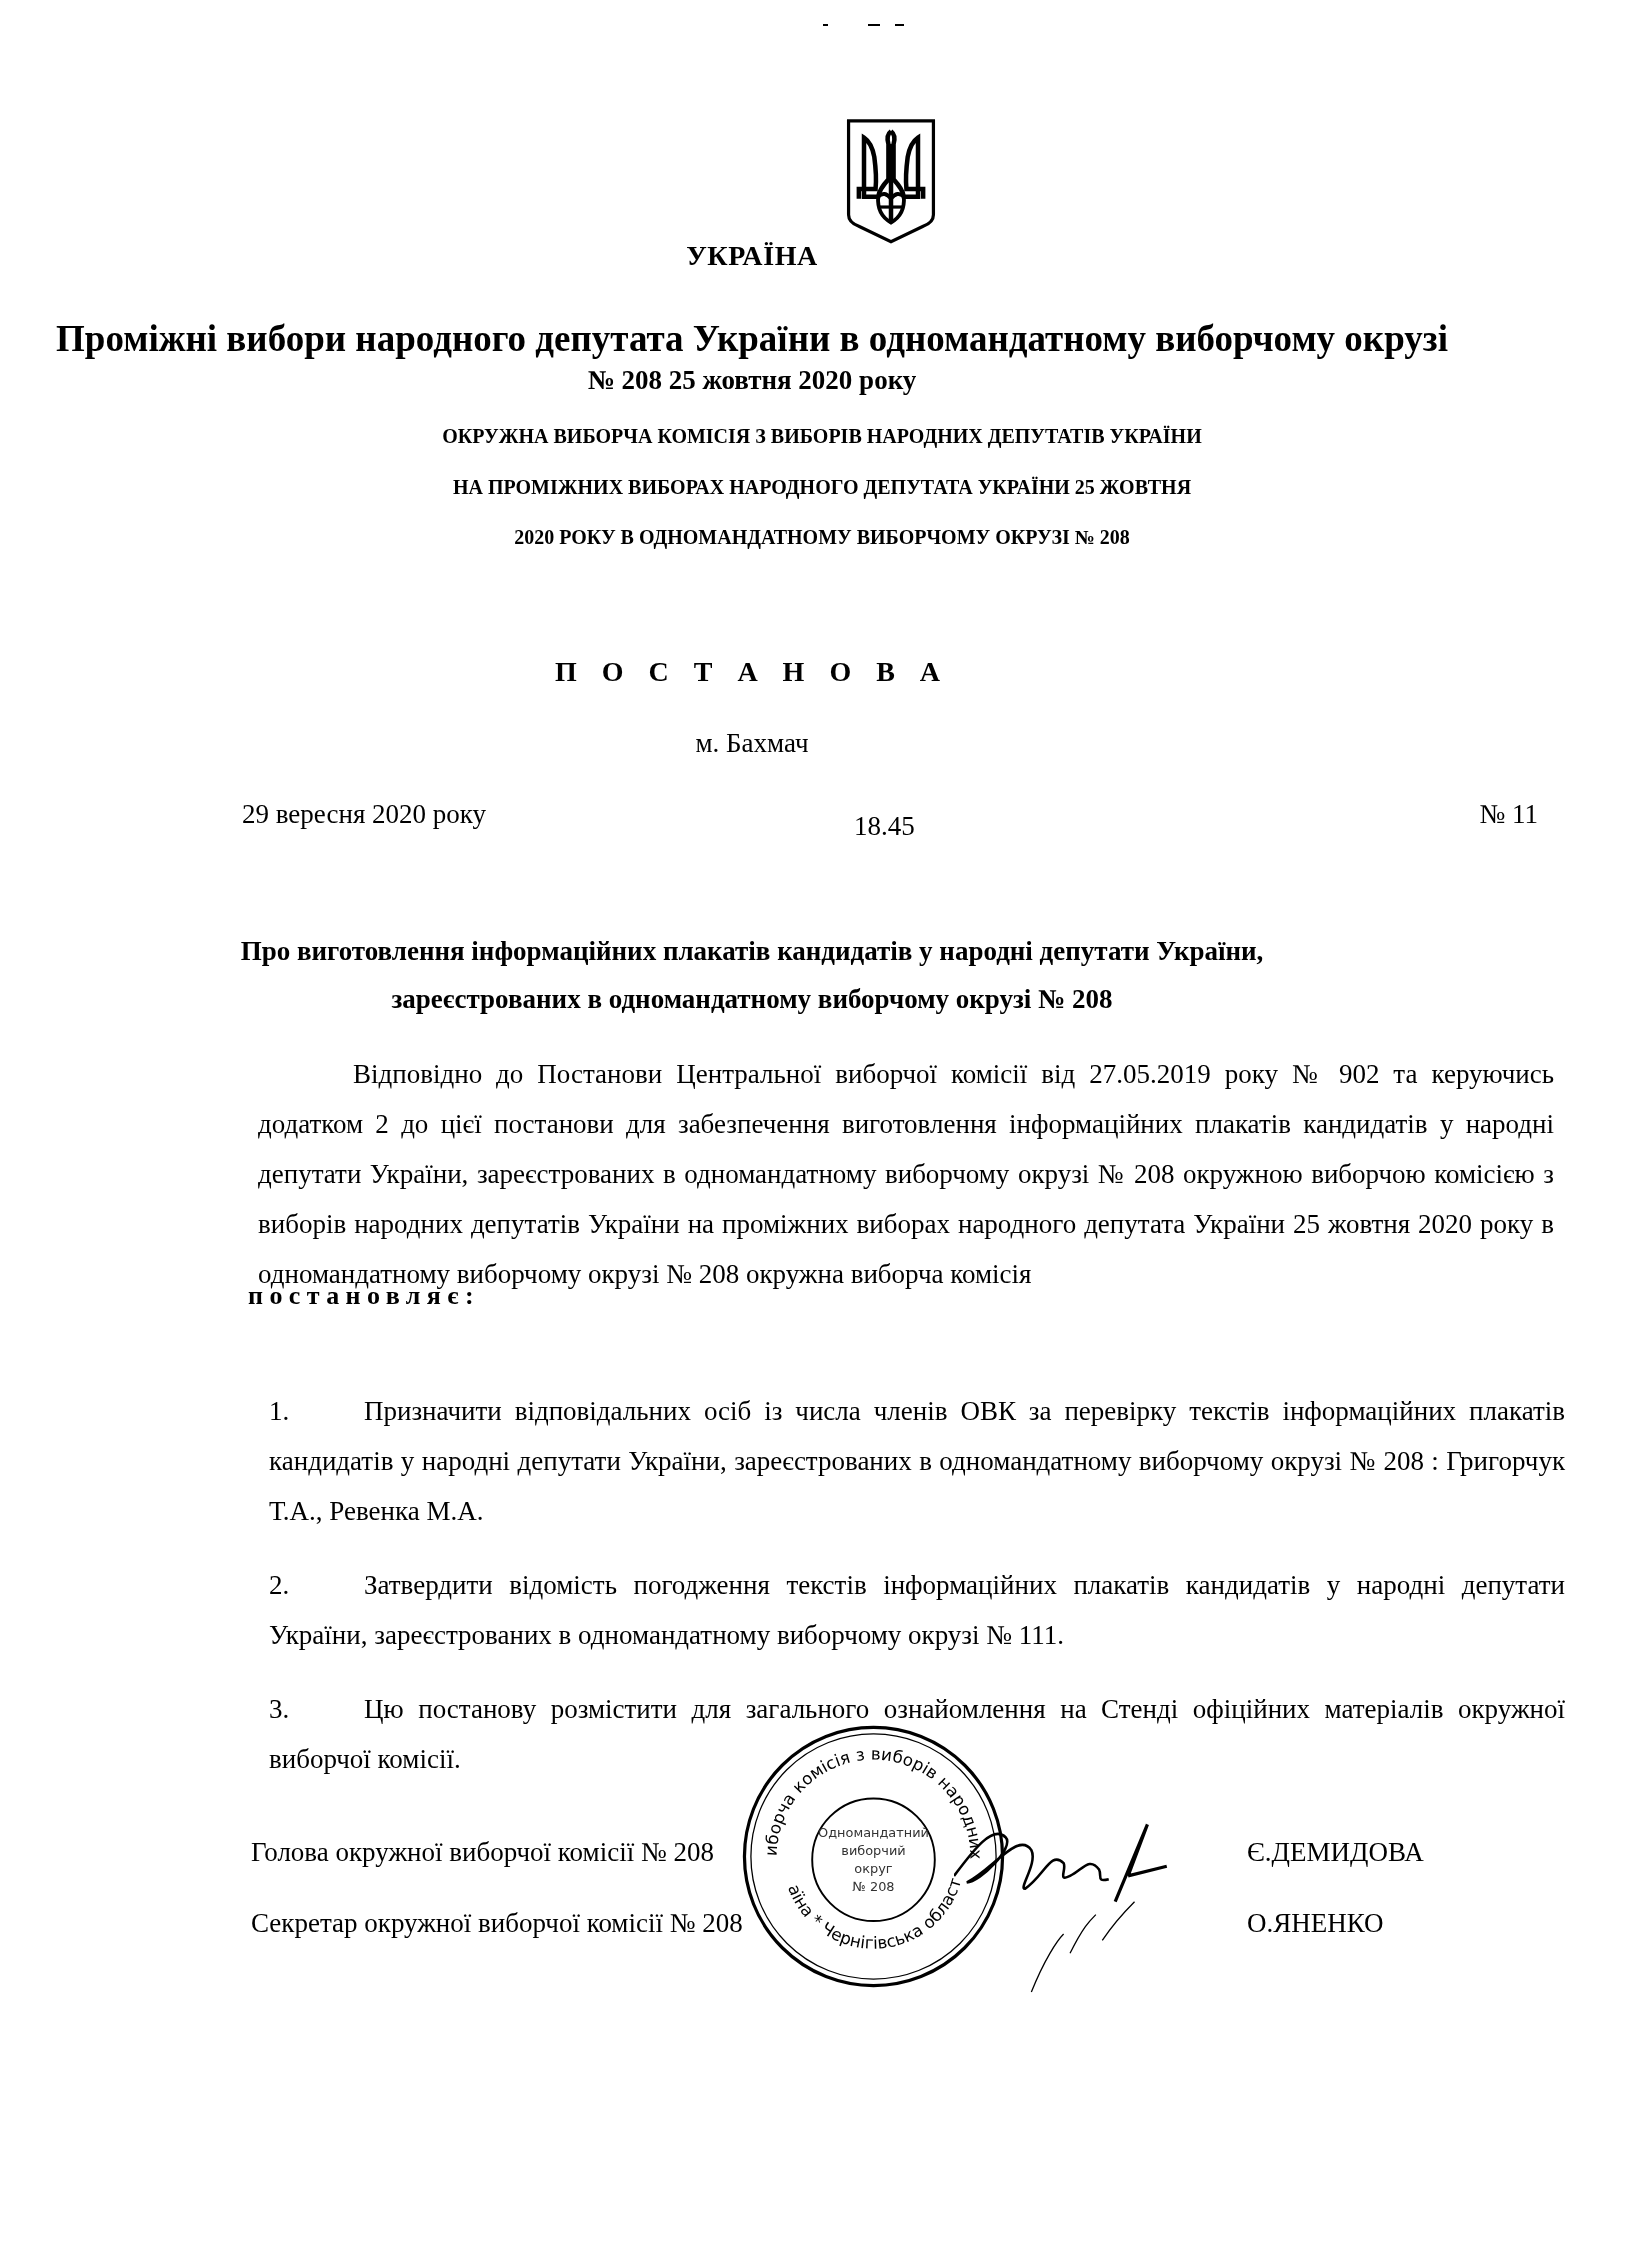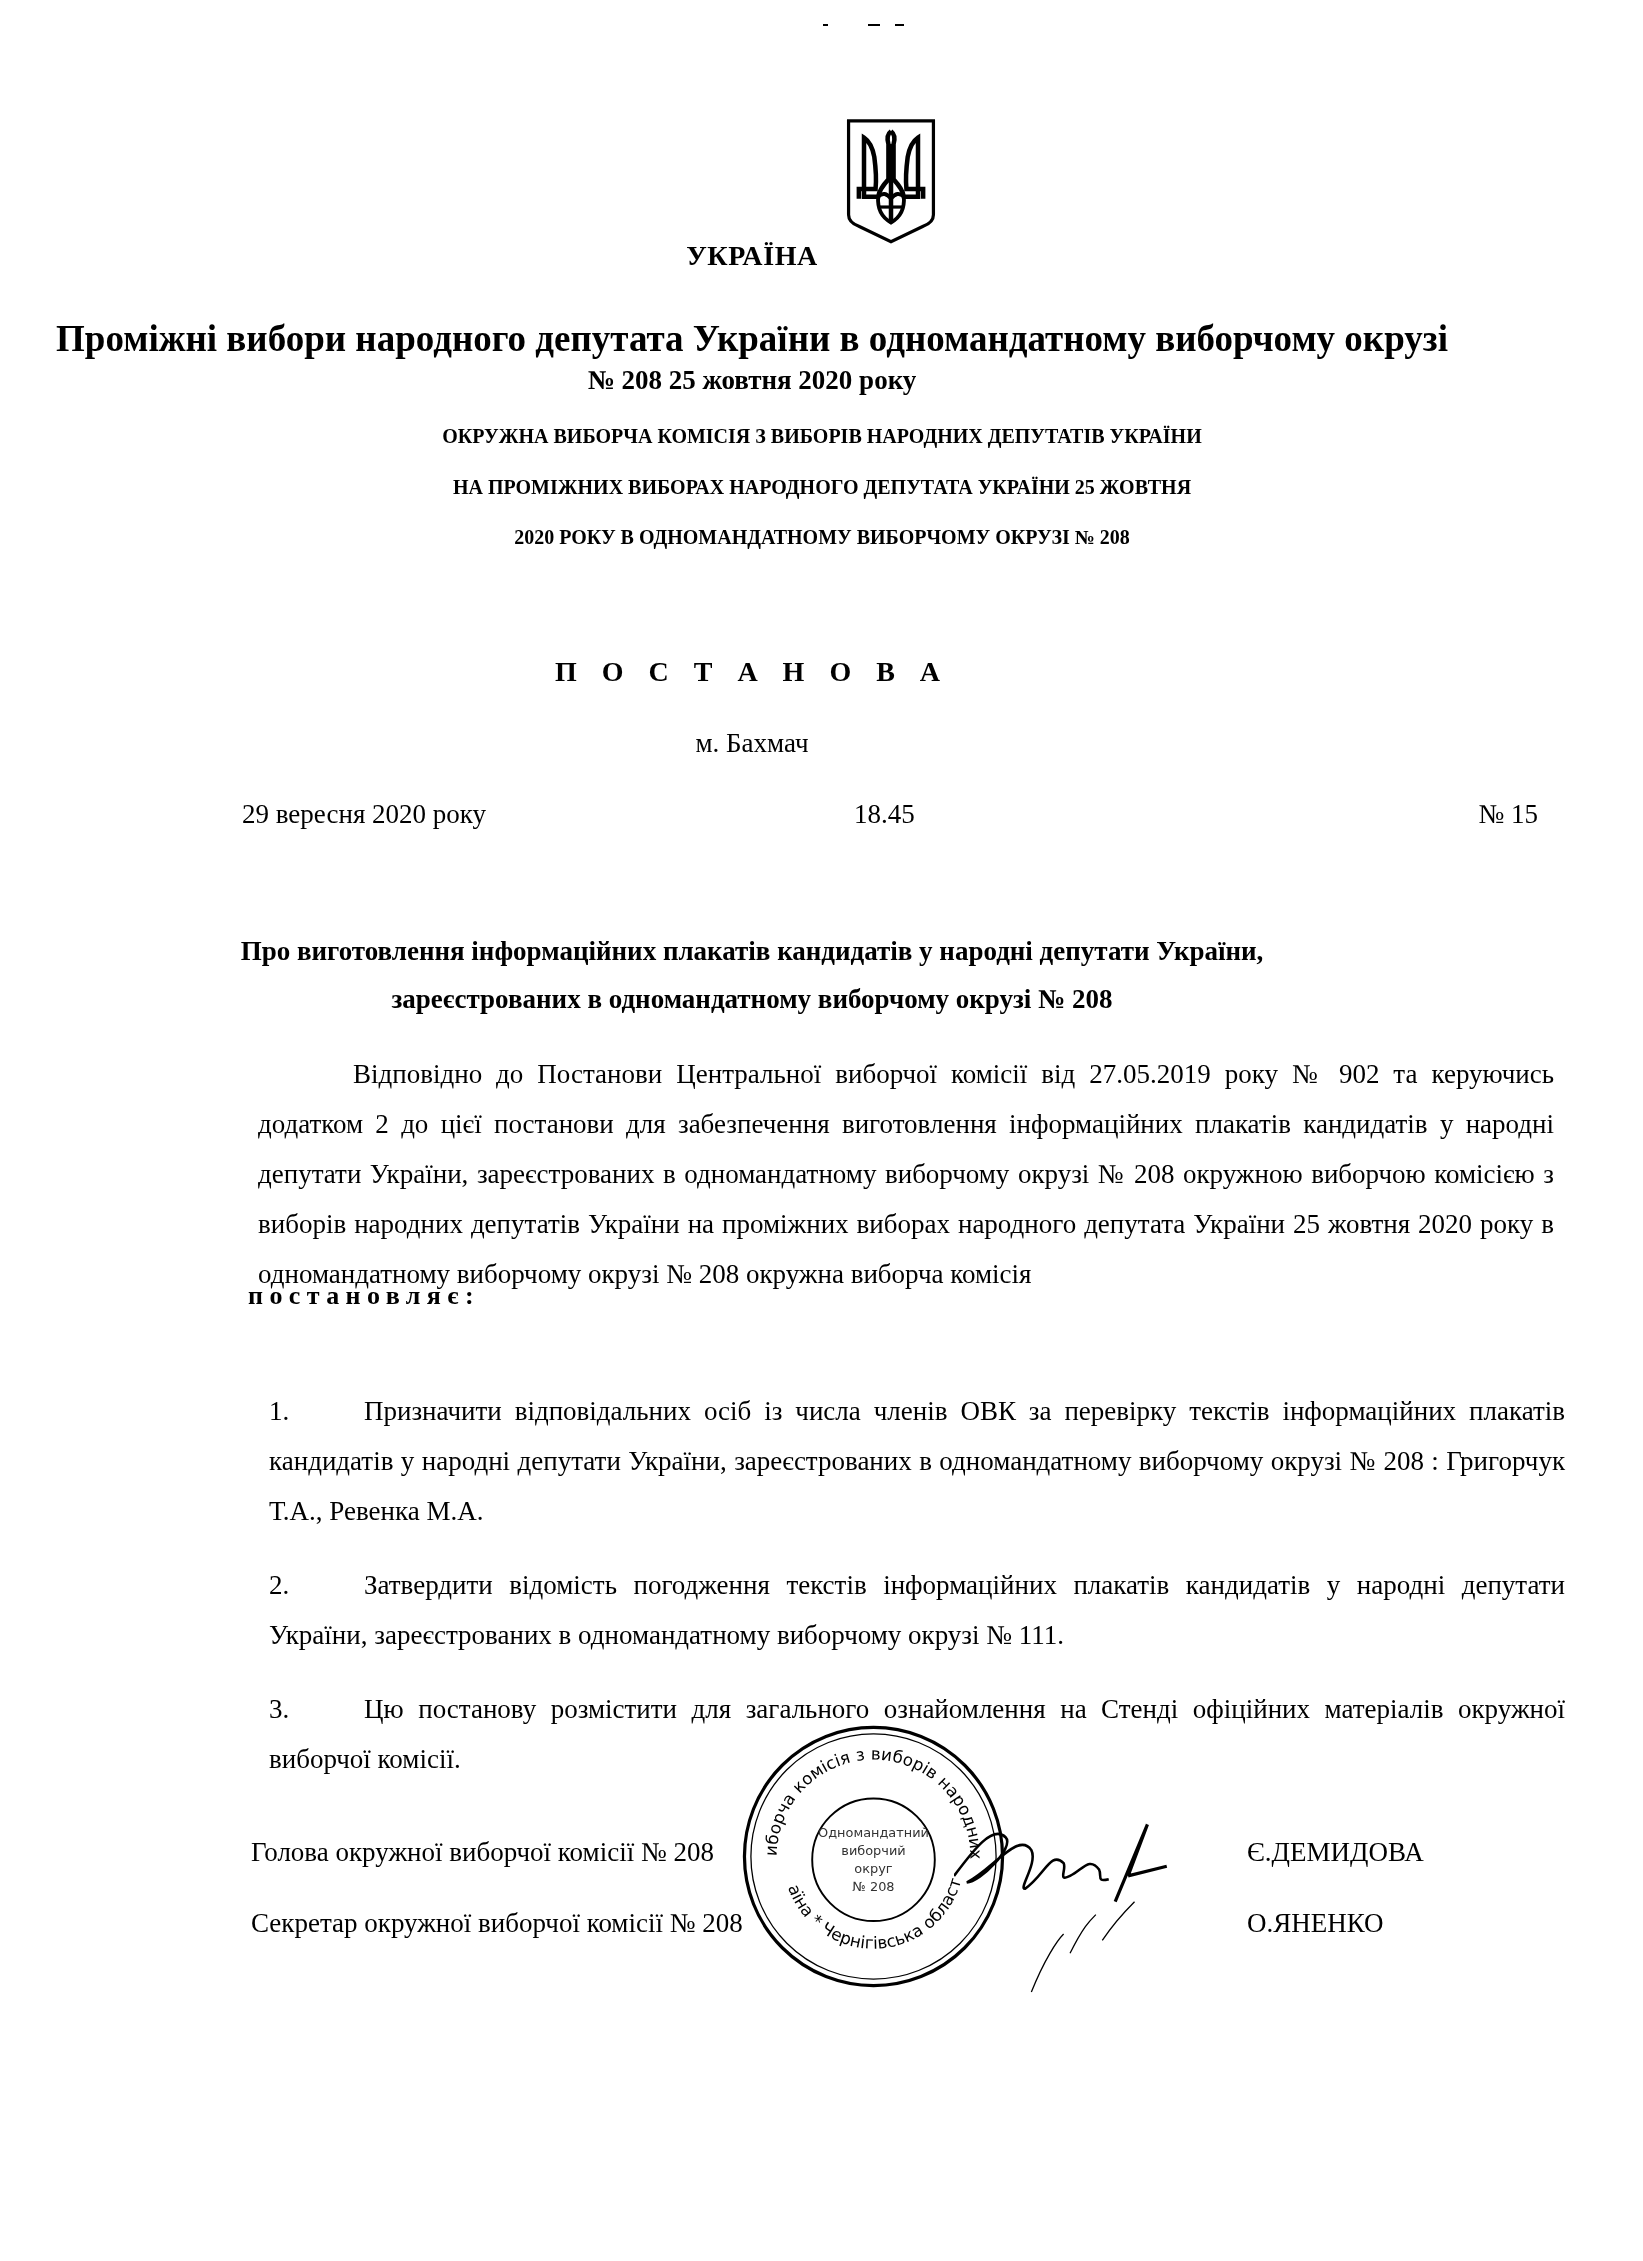--- a/index.html
+++ b/index.html
@@ -13,21 +13,21 @@
   #elect1 { top: 317px; font-size: 37px; font-weight: bold; }
   #elect2 { top: 365px; font-size: 27px; font-weight: bold; }
   .caps { font-size: 20px; font-weight: bold; left: 0; width: 1644px; text-align: center; }
   #caps1 { top: 425px; }
   #caps2 { top: 476px; }
   #caps3 { top: 526px; }
   #decree { top: 656px; font-size: 28px; font-weight: bold; letter-spacing: 9px; }
   #city { top: 728px; font-size: 27px; }
   #daterow { top: 799px; left: 242px; width: 1296px; height: 39px; font-size: 27px; }
   #date { position: absolute; left: 0; top: 0; }
-  #time { position: absolute; left: 612px; top: 0; }
+  #time { position: absolute; left: 612px; top: 12px; }
   #num { position: absolute; right: 0; top: 0; }
   #subject1 { top: 936px; font-size: 27px; font-weight: bold; }
   #subject2 { top: 984px; font-size: 27px; font-weight: bold; }
   .para { position: absolute; left: 258px; width: 1296px; font-size: 27px; line-height: 50px; text-align: justify; }
   #preamble { top: 1049px; text-indent: 95px; }
   #resolves { position: absolute; left: 248px; top: 1281px; font-size: 26px; font-weight: bold; letter-spacing: 6.4px; }
   .item { position: absolute; left: 242px; width: 1296px; font-size: 27px; line-height: 50px; text-align: justify; margin-left: 27px; }
   .item .n { display: inline-block; width: 95px; }
   #item1 { top: 1386px; }
   #item2 { top: 1560px; }
@@ -63,21 +63,21 @@
 <div id="caps1" class="abs caps">ОКРУЖНА ВИБОРЧА  КОМІСІЯ  З  ВИБОРІВ  НАРОДНИХ ДЕПУТАТІВ  УКРАЇНИ</div>
 <div id="caps2" class="abs caps">НА ПРОМІЖНИХ ВИБОРАХ НАРОДНОГО  ДЕПУТАТА  УКРАЇНИ 25 ЖОВТНЯ</div>
 <div id="caps3" class="abs caps">2020 РОКУ  В ОДНОМАНДАТНОМУ ВИБОРЧОМУ ОКРУЗІ № 208</div>
 
 <div id="decree" class="abs center">П О С Т А Н О В А</div>
 <div id="city" class="abs center">м. Бахмач</div>
 
 <div id="daterow" class="abs">
   <span id="date">29  вересня   2020 року</span>
   <span id="time">18.45</span>
-  <span id="num">№ 15</span>
+  <span id="num">№ 11</span>
 </div>
 
 <div id="subject1" class="abs center">Про виготовлення інформаційних плакатів  кандидатів у народні депутати України,</div>
 <div id="subject2" class="abs center">зареєстрованих в одномандатному виборчому окрузі № 208</div>
 
 <div id="preamble" class="para">Відповідно до Постанови Центральної виборчої комісії від 27.05.2019 року № 902 та керуючись додатком 2 до цієї постанови для забезпечення виготовлення інформаційних плакатів  кандидатів у народні депутати України, зареєстрованих в одномандатному виборчому окрузі № 208 окружною виборчою комісією з виборів народних депутатів України на проміжних виборах народного депутата України  25 жовтня 2020 року в одномандатному виборчому окрузі  № 208 окружна  виборча  комісія</div>
 <div id="resolves">постановляє:</div>
 
 <div id="item1" class="item"><span class="n">1.</span><span>Призначити відповідальних осіб із числа членів ОВК за  перевірку  текстів інформаційних плакатів кандидатів у народні депутати України, зареєстрованих в одномандатному виборчому окрузі № 208 :  Григорчук Т.А., Ревенка М.А.</span></div>
 <div id="item2" class="item"><span class="n">2.</span><span>Затвердити відомість погодження  текстів інформаційних плакатів кандидатів у народні депутати України, зареєстрованих в одномандатному виборчому окрузі № 111.</span></div>

